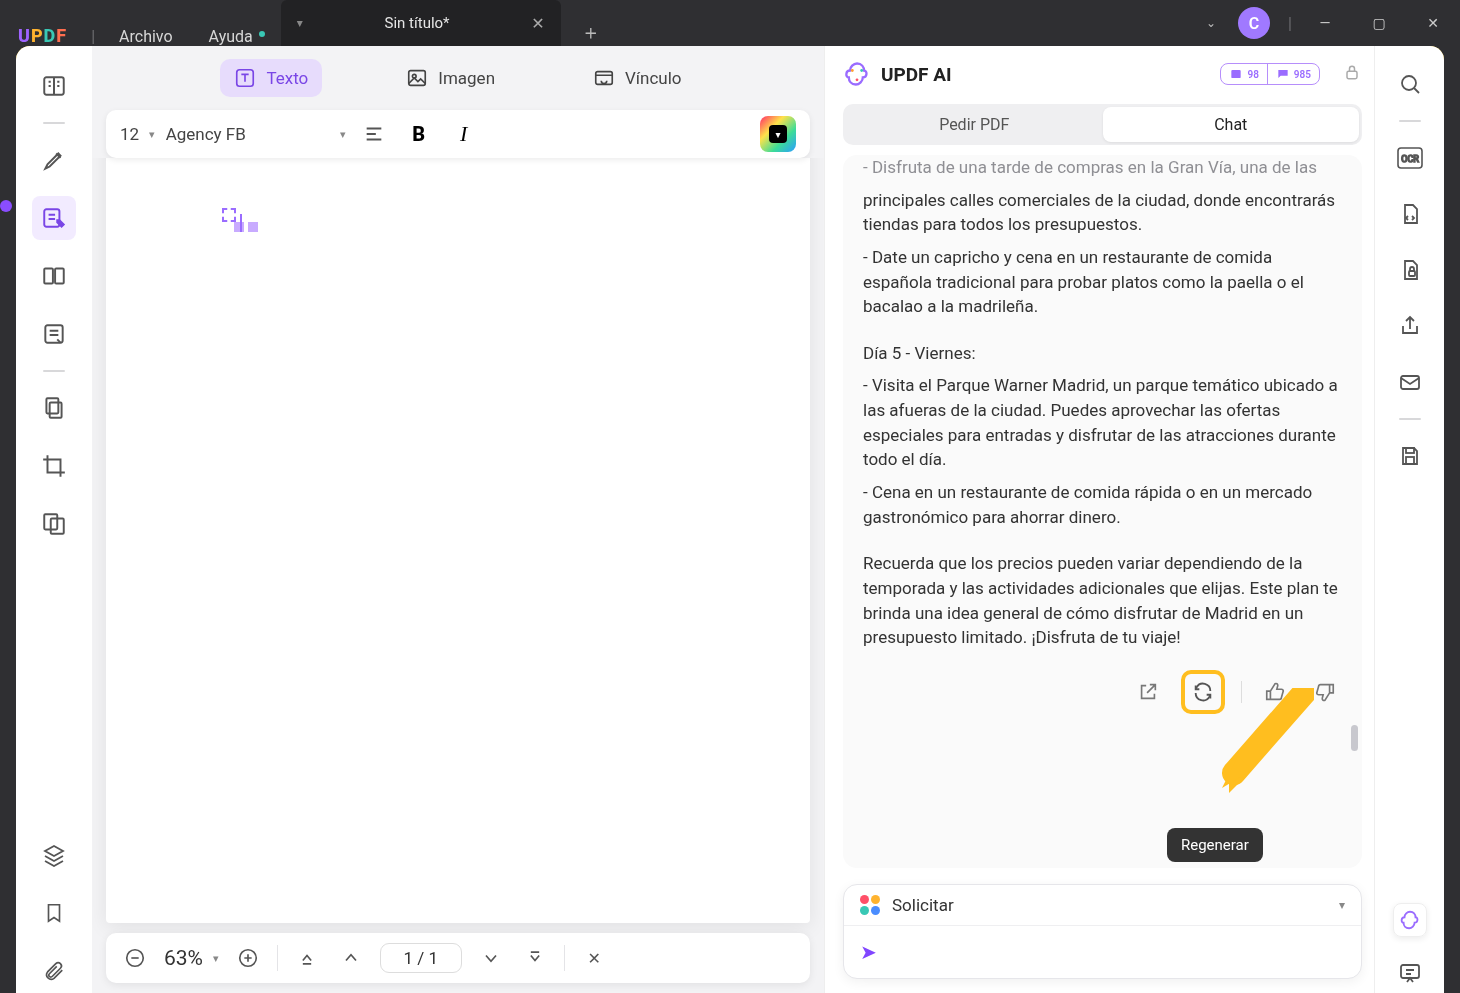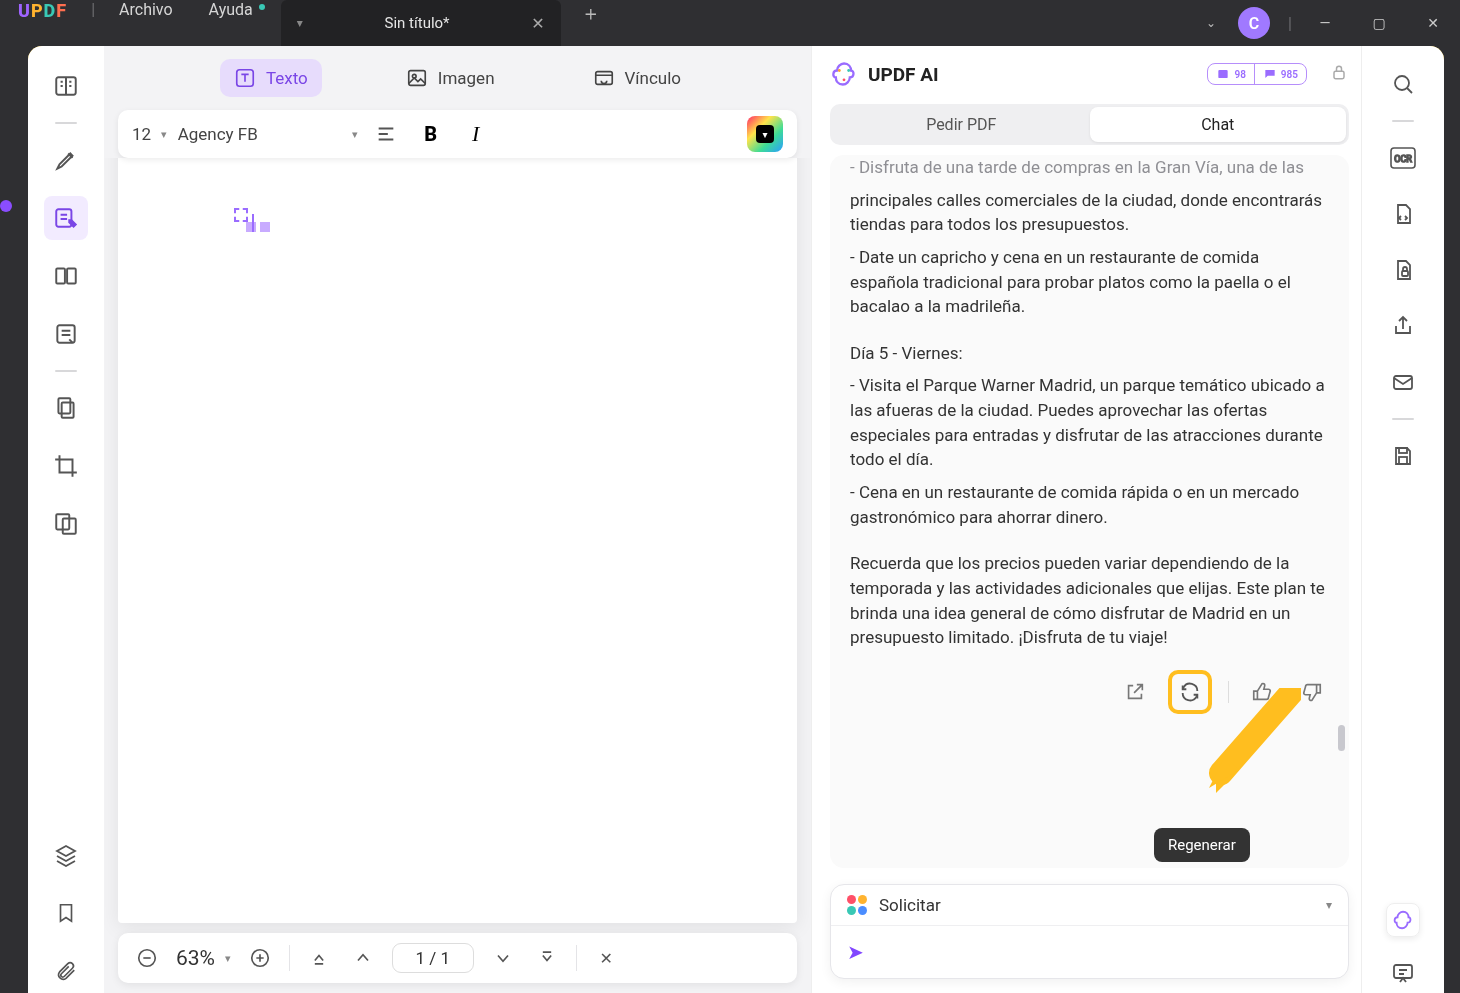--- a/index.html
+++ b/index.html
@@ -1,36 +1,36 @@
 <!DOCTYPE html>
 <html><head>
 <meta charset="utf-8">
 <style>
 * { margin: 0; padding: 0; box-sizing: border-box; font-family: -apple-system, "Segoe UI", Roboto, sans-serif; }
 body { background: #2f2f32; width: 1460px; height: 993px; overflow: hidden; position: relative; }
 
 
-.titlebar { height: 46px; background: #2f2f32; display: flex; align-items: flex-start; color: #d6d6d6; }
+.titlebar { height: 46px; background: #2f2f32; display: flex; align-items: flex-end; color: #d6d6d6; }
 .logo { padding: 0 18px; font-weight: 800; letter-spacing: 1px; font-size: 18px; }
 .logo .u { color: #9f63ff; } .logo .p { color: #ffb32f; } .logo .d { color: #39c8b5; } .logo .f { color: #ff6e4f; }
 .tb-sep { color: #6c6c70; padding: 0 6px; }
 .menu-item { padding: 0 18px; font-size: 16px; cursor: pointer; position: relative; }
 .help-dot { position: absolute; top: 4px; right: 6px; width: 6px; height: 6px; background: #39c8b5; border-radius: 50%; }
 .tab { display: flex; align-items: center; background: #222224; height: 46px; margin-left: 10px; border-radius: 6px 6px 0 0; padding: 0 16px; min-width: 280px; }
 .tab .chev { color: #888; margin-right: auto; font-size: 12px; }
 .tab .title { flex: 1; text-align: center; color: #e5e5e5; font-size: 15px; }
 .tab .close { color: #aaa; font-size: 16px; }
 .plus { padding: 0 20px; color: #bbb; font-size: 20px; cursor: pointer; }
 .window-controls { margin-left: auto; display: flex; align-items: center; }
 .wc { width: 54px; height: 46px; display: flex; align-items: center; justify-content: center; color: #ccc; font-size: 14px; }
 .avatar { width: 32px; height: 32px; border-radius: 50%; background: #a079ff; color: #fff; display: flex; align-items: center; justify-content: center; font-weight: 600; margin: 0 12px; }
 .chev-down { font-size: 12px; color: #bbb; margin-right: 10px; }
 
 
-.main { position: absolute; top: 46px; left: 16px; right: 16px; bottom: 0; background: #eab308; border-radius: 14px 14px 0 0; display: flex; overflow: hidden; margin-left: 12px; }
+.main { position: absolute; top: 46px; left: 16px; right: 16px; bottom: 0; background: #eab308; border-radius: 14px 14px 0 0; display: flex; overflow: hidden; }
 .left-rail { width: 76px; background: #fff; border-right: 0; display: flex; flex-direction: column; align-items: center; padding-top: 18px; gap: 14px; }
 .rail-icon { width: 44px; height: 44px; display: flex; align-items: center; justify-content: center; border-radius: 8px; cursor: pointer; }
 .rail-icon.active { background: rgba(146,92,255,0.12); }
 .rail-sep { width: 22px; height: 2px; background: #d8d8da; border-radius: 2px; }
 .left-rail .spacer { flex: 1; }
 
 .center { flex: 1; background: #f3f3f5; display: flex; flex-direction: column; position: relative; }
 .top-tabs { display: flex; align-items: center; justify-content: center; gap: 70px; height: 64px; }
 .ttab { display: flex; align-items: center; gap: 10px; font-size: 17px; color: #444; cursor: pointer; padding: 8px 14px; border-radius: 10px; }
 .ttab.active { background: #e7dcfc; color: #7a46e6; }
@@ -90,21 +90,21 @@
 .solicit { display: flex; align-items: center; gap: 12px; padding: 10px 16px; border-bottom: 1px solid #efeff1; }
 .solicit .dots { width: 20px; height: 20px; display: grid; grid-template-columns: 1fr 1fr; gap: 2px; }
 .solicit .dots span { border-radius: 50%; }
 .solicit .label { font-size: 17px; color: #333; flex: 1; }
 .solicit .chev { color: #888; font-size: 12px; }
 .inp-row { display: flex; align-items: center; padding: 14px 16px; }
 .inp-row input { flex: 1; border: none; outline: none; font-size: 17px; color: #333; }
 .inp-row input::placeholder { color: #9b9ba2; }
 .send { color: #8146ff; font-size: 20px; cursor: pointer; }
 
-.right-rail { width: 83px; background: #fff; display: flex; flex-direction: column; align-items: center; padding-top: 18px; gap: 16px; border-left: 1px solid #eee; }
+.right-rail { width: 70px; background: #fff; display: flex; flex-direction: column; align-items: center; padding-top: 18px; gap: 16px; border-left: 1px solid #eee; }
 .rr-icon { width: 40px; height: 40px; display: flex; align-items: center; justify-content: center; cursor: pointer; color: #555; }
 .right-rail .spacer { flex: 1; }
 .rr-ai { width: 34px; height: 34px; border-radius: 8px; border: 1px solid #eee; box-shadow: 0 2px 6px rgba(0,0,0,0.08); display: flex; align-items: center; justify-content: center; }
 
 .scroll-thumb { position: absolute; right: 4px; top: 568px; width: 7px; height: 26px; background: #c8c8ce; border-radius: 4px; }
 
 .edge-dot { position: absolute; left: 0; top: 200px; width: 12px; height: 12px; background: #8a4dff; border-radius: 50%; z-index: 5;}
 </style>
 </head>
 <body>

